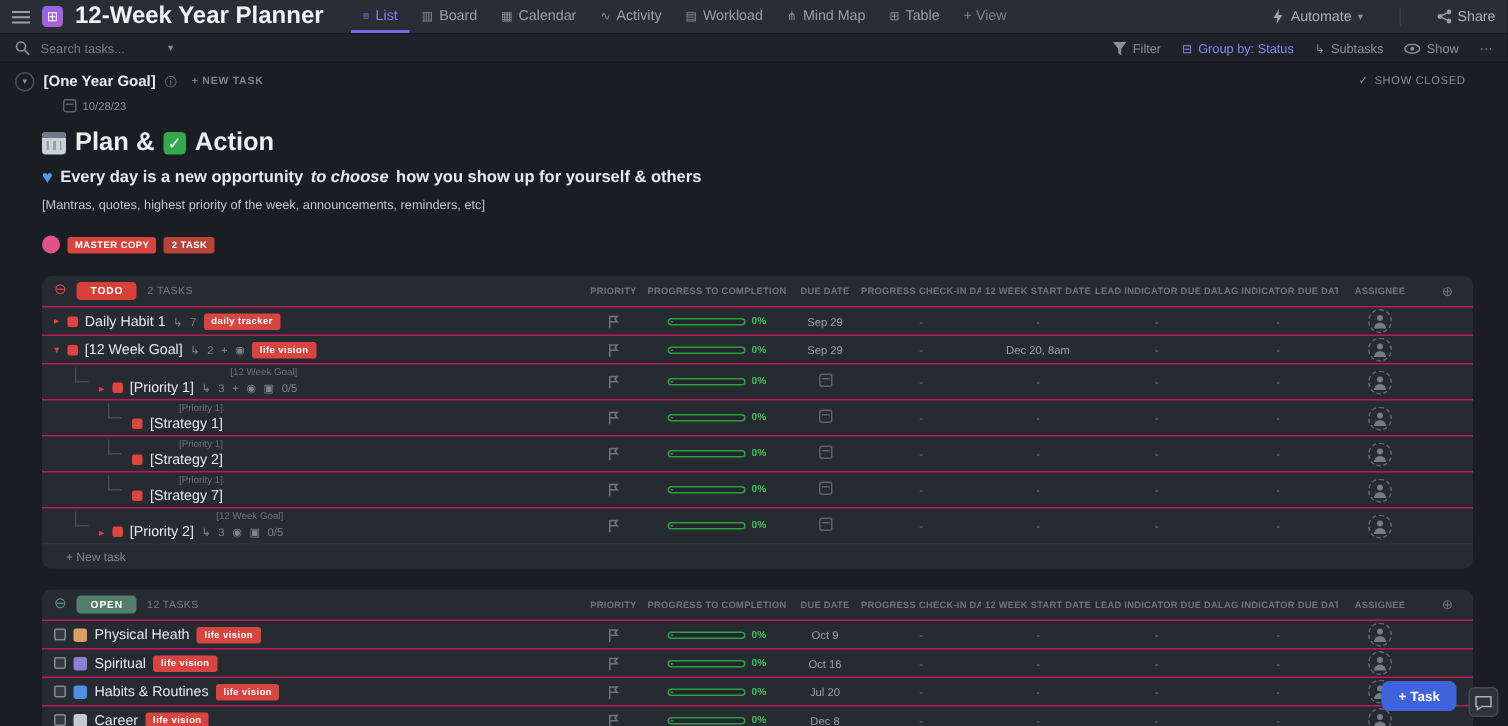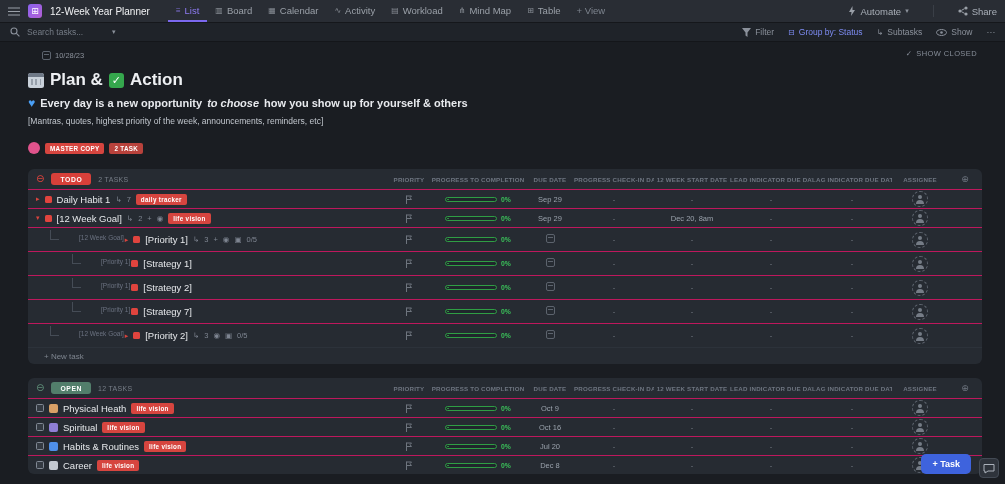--- a/index.html
+++ b/index.html
@@ -6,21 +6,21 @@
   body{
     width:1005px;height:484px;overflow:hidden;position:relative;
     background:#1a1d22;color:#d7dadf;
     font-family:"Liberation Sans","DejaVu Sans",sans-serif;
     -webkit-font-smoothing:antialiased;
   }
   
   .topbar{height:22px;background:#292d34;display:flex;align-items:center;padding:0 8px;gap:8px;border-bottom:1px solid #15171b;}
   .hamb{display:flex;align-items:center;cursor:pointer;}
   .appicon{width:14px;height:14px;border-radius:3px;background:linear-gradient(135deg,#8a63ee,#b25fd4);color:#fff;font-size:9px;display:flex;align-items:center;justify-content:center;flex:none;}
-  .ttl{font-size:10px;font-weight:normal;color:#f1f2f4;white-space:nowrap;}
+  .ttl{font-size:16px;font-weight:bold;color:#f1f2f4;white-space:nowrap;}
   .tabs{display:flex;align-items:center;height:100%;margin-left:10px;}
   .tab{display:flex;align-items:center;gap:4px;padding:0 8px;height:100%;font-size:9.5px;color:#9aa0a8;cursor:pointer;border-bottom:2px solid transparent;box-sizing:border-box;white-space:nowrap;}
   .tab .tico{font-size:8px;opacity:.85;}
   .tab.active{color:#8d7bf2;border-bottom-color:#7b68ee;}
   .tab.addview{color:#7d848e;}
   .tb-right{margin-left:auto;display:flex;align-items:center;gap:24px;}
   .tb-item{display:flex;align-items:center;gap:4px;font-size:9.5px;color:#aab0b9;cursor:pointer;}
   .vdiv{width:1px;height:12px;background:#3a3f47;}
   .chevsm{font-size:7px;color:#8b919b;}
   
@@ -72,21 +72,21 @@
   .addcol{text-align:center;color:#6f7680;font-size:9px;cursor:pointer;}
   .trow{height:18px;border-top:1px solid #be185d;}
   .trow.tall{height:23px;}
   .cname{display:flex;align-items:center;gap:5px;padding-left:8px;min-width:0;position:relative;height:100%;}
   .chev{font-size:7px;color:#d8443e;cursor:pointer;flex:none;}
   .sq{width:7px;height:7px;border-radius:1.5px;flex:none;cursor:pointer;}
   .sq.red{background:#e0443e;}
   .sq.open{width:6px;height:6px;background:#343a42;border:1px solid #818994;}
   .tname{font-size:9.5px;color:#e6e8eb;white-space:nowrap;cursor:pointer;}
   .mt{font-size:7.5px;color:#7e8591;white-space:nowrap;}
-  .cstack{display:flex;flex-direction:row;justify-content:center;gap:1px;}
+  .cstack{display:flex;flex-direction:column;justify-content:center;gap:1px;align-items:flex-end;}
   .cstack .crumb{font-size:6.5px;color:#6b7280;padding-left:13px;white-space:nowrap;}
   .nline{display:flex;align-items:center;gap:5px;}
   .ind1{margin-left:30px;}
   .ind2{margin-left:52px;}
   .elbow{position:absolute;top:2px;width:8px;height:9px;border-left:1px solid #454c56;border-bottom:1px solid #454c56;}
   .elbow.l1{left:22px;}
   .elbow.l2{left:44px;}
   .cc{text-align:center;font-size:7.5px;color:#7c838d;}
   .cdate{color:#9aa2ac;cursor:pointer;}
   .flagw{display:flex;justify-content:center;cursor:pointer;}
@@ -212,20 +212,26 @@
       </div>
   </div>
 </div>
 
 <div class="content">
   <div class="showclosed">
       <span>✓</span>
       <span>SHOW CLOSED</span>
     </div>
 
+  <div class="goalrow">
+    <span class="collcirc">▾</span>
+    <span class="goalttl">[One Year Goal]</span>
+    <span class="infoico">ⓘ</span>
+    <span class="newtasklink">+ NEW TASK</span>
+  </div>
   <div class="daterow">
     <span class="calico"></span>
     <span>10/28/23</span>
   </div>
 
   <div class="heading">
     <span class="calbig"></span>
     <span>Plan &amp;</span>
     <span class="checkbig">✓</span>
     <span>Action</span>

